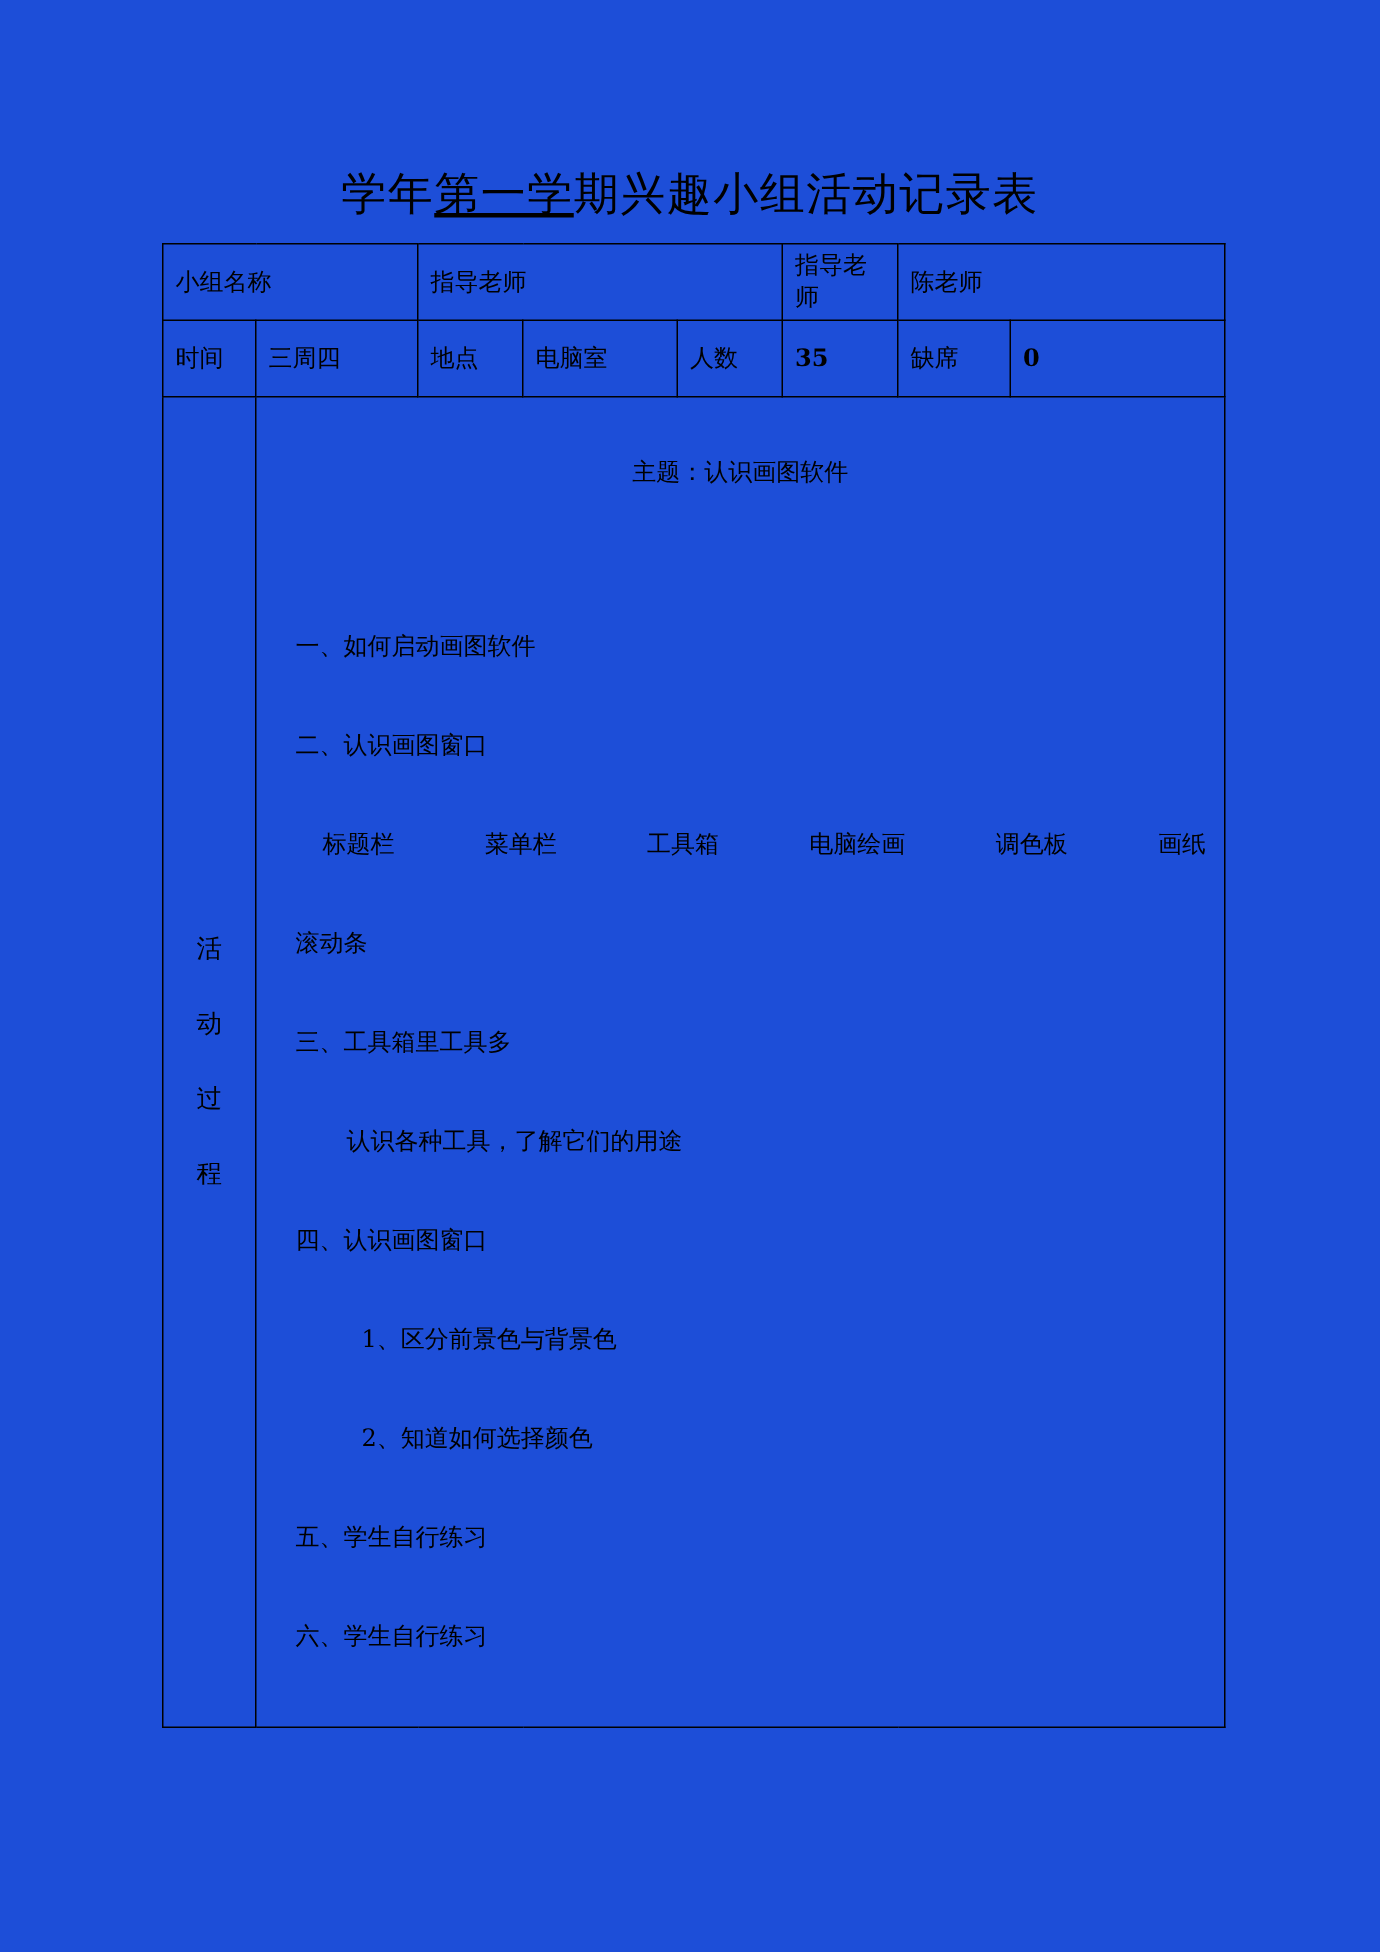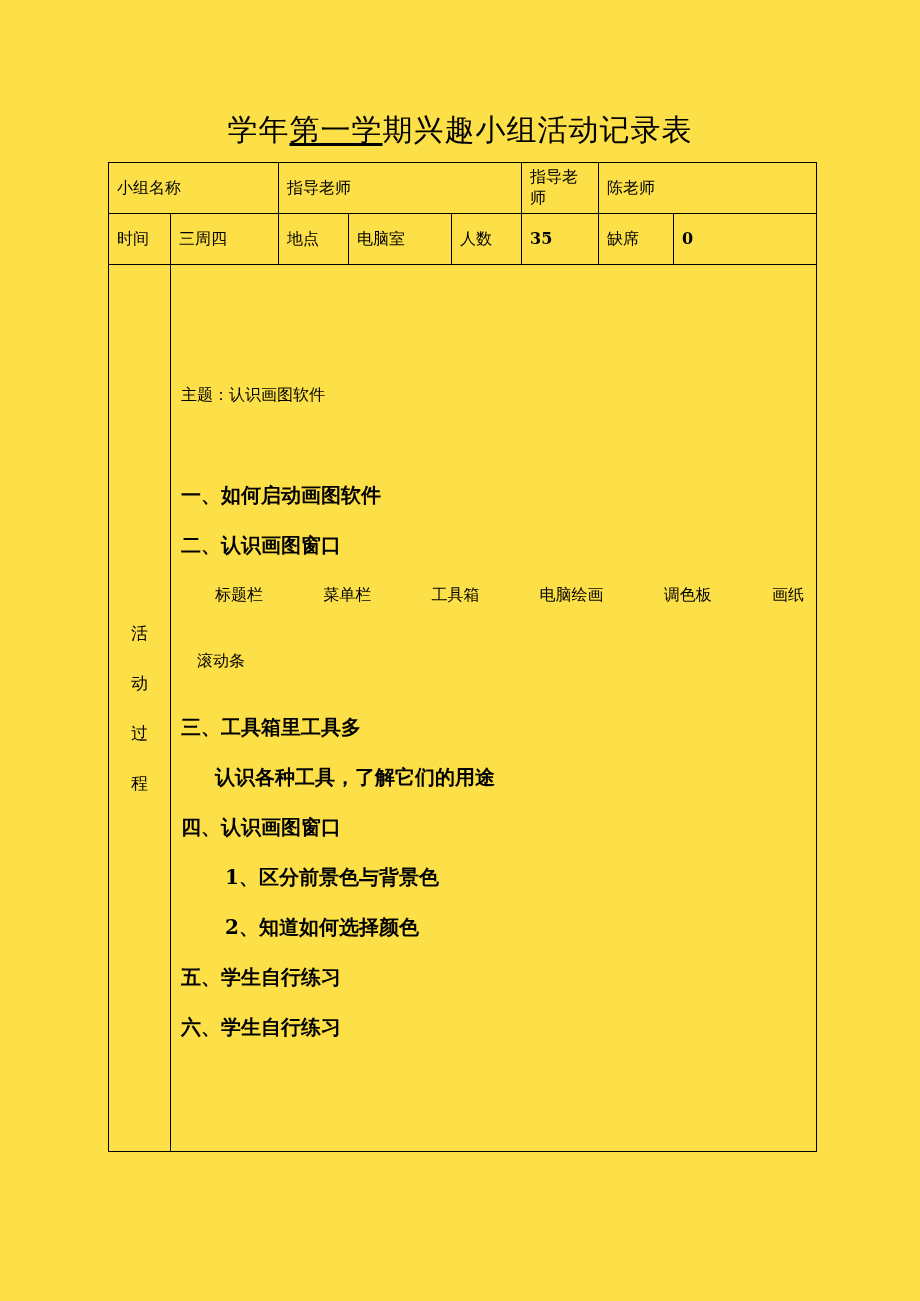--- a/index.html
+++ b/index.html
@@ -15,21 +15,21 @@
     position: relative;
     overflow: hidden;
   }
 
   .page {
     position: absolute;
     left: 0;
     top: 0;
     width: 920px;
     height: 1301px;
-    background: #fde047;
+    background: #1d4ed8;
   }
 
   
   .doc-title {
     position: absolute;
     left: 0;
     top: 110px;
     width: 920px;
     text-align: center;
     font-size: 30px;
@@ -90,32 +90,32 @@
     vertical-align: top;
     padding: 0 !important;
     height: 886px;
   }
   .content-inner {
     padding: 14px 10px 0 10px;
     font-size: 16px;
   }
 
   .subject-line {
+    text-align: center;
     font-size: 16px;
     margin: 4px 0 4px 0;
     line-height: 26px;
   }
   .spacer-line { height: 58px; }
 
   .p {
-    margin: 0;
-    line-height: 50px;
-    font-size: 20px;
+    margin: 16px;
+    line-height: 50px;
+    font-size: 16px;
     white-space: nowrap;
-    font-weight: bold;
   }
   .p-indent { padding-left: 34px; }
   .p-indent2 { padding-left: 44px; }
 
   .tools-line {
     margin: 0;
     line-height: 50px;
     font-size: 16px;
     padding-left: 34px;
     padding-right: 2px;

